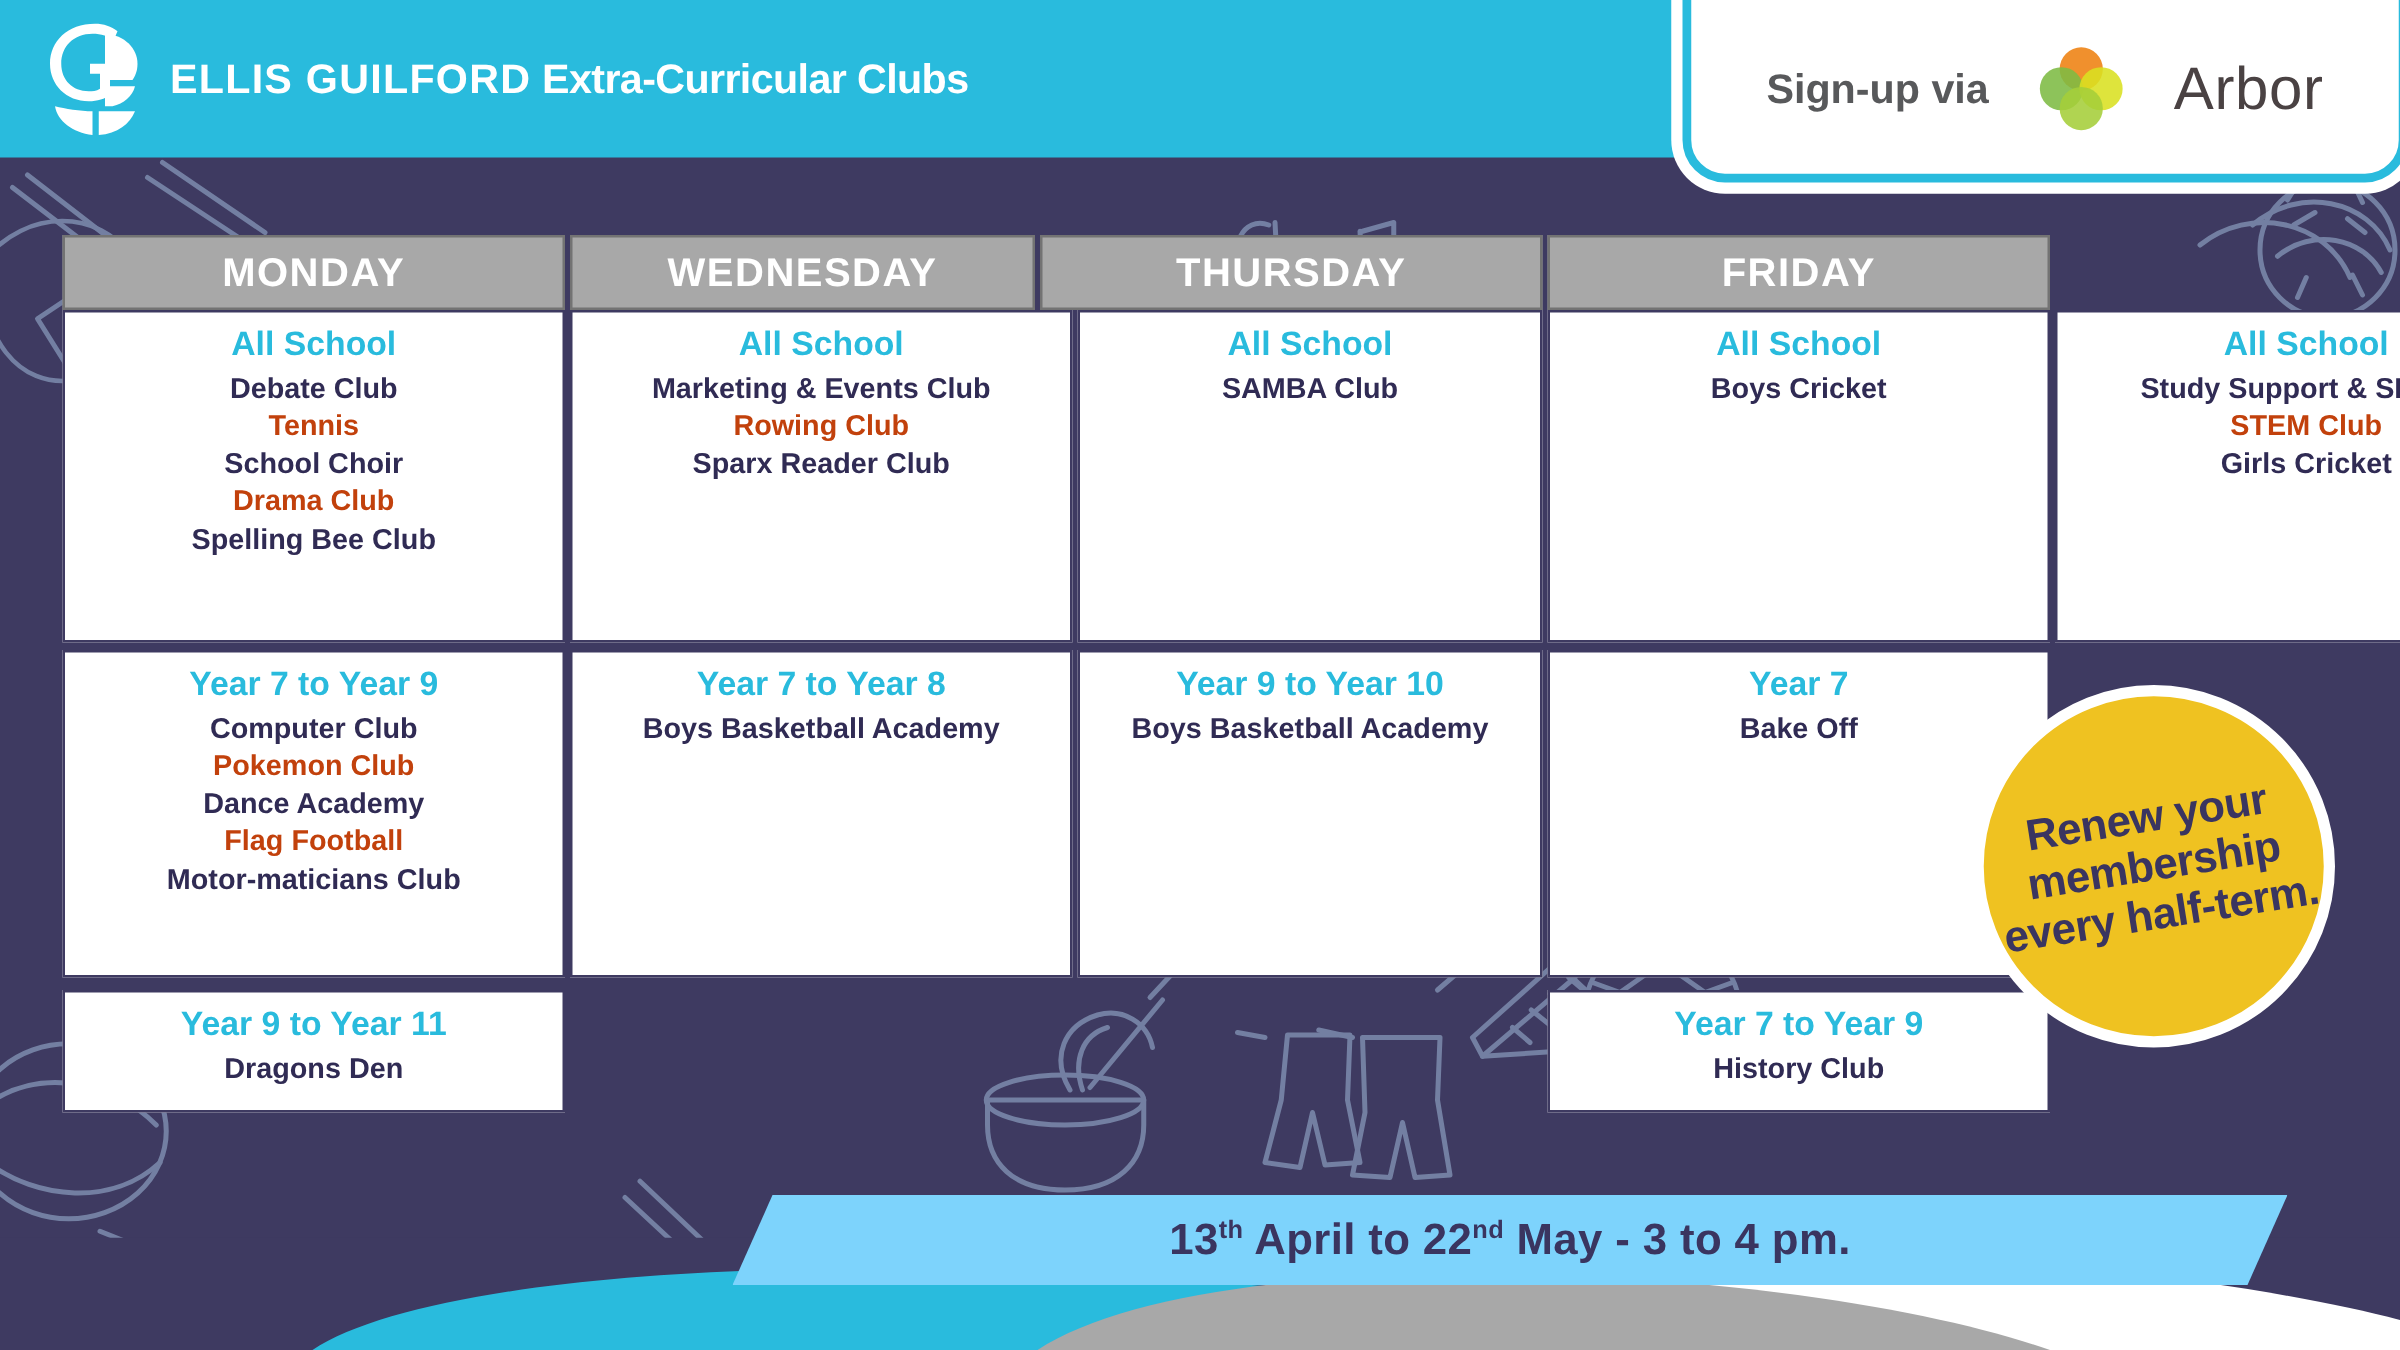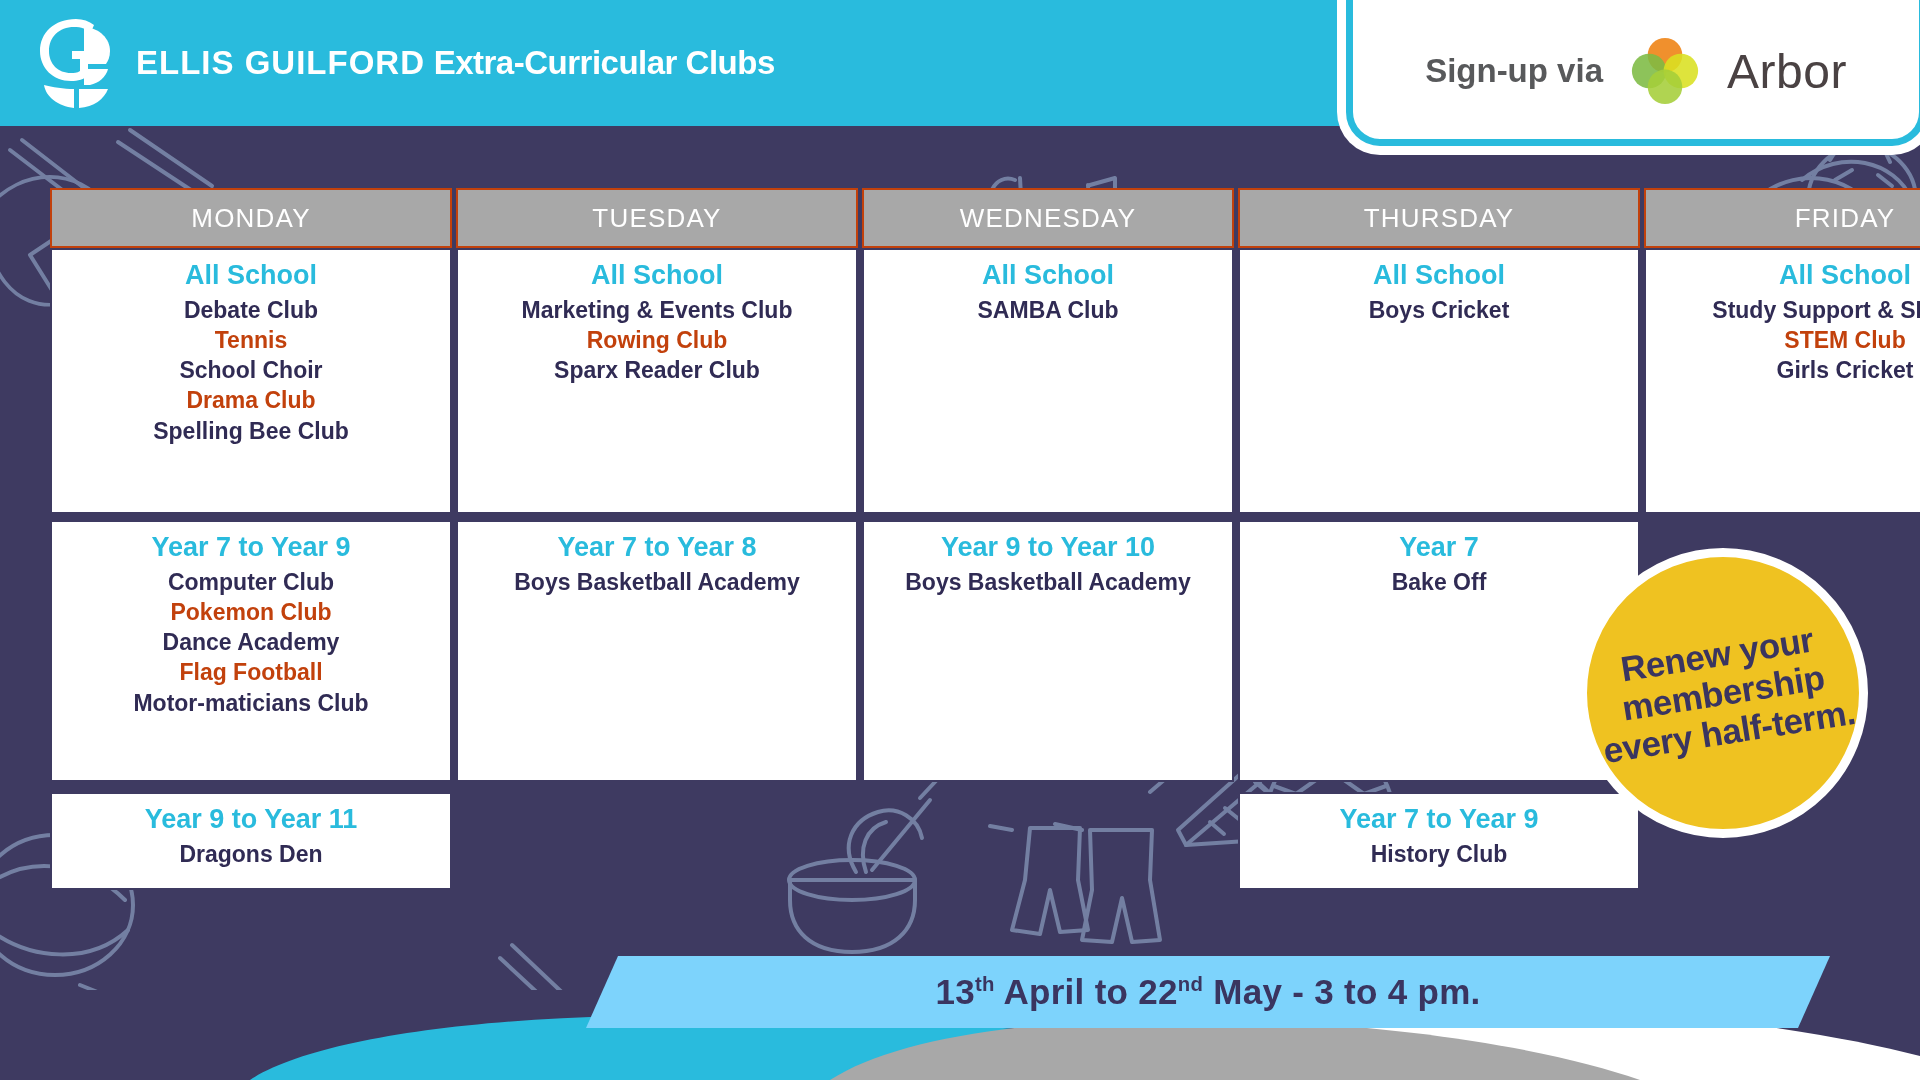--- a/index.html
+++ b/index.html
@@ -38,36 +38,36 @@
   #signup-card {
     position:absolute; right:-6px; top:-14px;
     width:580px; height:160px;
     background:#FFFFFF;
     border:7px solid #29BBDD;
     border-radius:0 0 34px 34px;
     box-shadow:0 0 0 9px #FFFFFF;
     display:flex; align-items:center; justify-content:center;
     z-index:9;
   }
-  #signup-card-inner { display:flex; align-items:center; gap:26px; margin-top:10px; }
+  #signup-card-inner { display:flex; align-items:center; gap:38px; margin-top:10px; }
   #signup-label { font-size:33px; font-weight:bold; color:#58595B; white-space:nowrap; }
   #arbor-logo-mark { width:72px; height:72px; flex:0 0 auto; }
   #arbor-wordmark { font-size:48px; color:#4A4243; letter-spacing:0.5px; }
 
   
   #timetable { position:absolute; left:50px; top:188px; width:1586px; z-index:4; }
   .grid-row { display:flex; gap:4px; }
   .col { width:402px; flex:0 0 402px; }
   .col.wed { width:372px; flex:0 0 372px; }
 
   .day-header {
     height:60px; background:#A8A8A8;
-    color:#FFFFFF; font-size:26px; font-weight:normal; letter-spacing:1.2px;
+    color:#FFFFFF; font-size:32px; font-weight:bold; letter-spacing:1.2px;
     display:flex; align-items:center; justify-content:center;
-    border:2px solid #c2410c;
+    border:2px solid #737373;
   }
   .cell {
     background:#FFFFFF; border:2px solid #3E3A61;
     display:flex; flex-direction:column; align-items:center; justify-content:flex-start;
     text-align:center; padding:10px 8px;
   }
   .cell.empty { background:transparent; border:none; }
   .cell-heading {
     color:#29BBDD; font-size:27px; font-weight:bold;
     margin-bottom:4px; white-space:nowrap;
@@ -197,23 +197,20 @@
     <span id="arbor-wordmark">Arbor</span>
   </div>
 </div>
 
 <div id="timetable">
 
   <div class="grid-row">
     <div class="col">
         <div class="day-header">MONDAY</div>
       </div>
-    <div class="col">
-        <div class="day-header">TUESDAY</div>
-      </div>
     <div class="col wed">
         <div class="day-header">WEDNESDAY</div>
       </div>
     <div class="col">
         <div class="day-header">THURSDAY</div>
       </div>
     <div class="col">
         <div class="day-header">FRIDAY</div>
       </div>
   </div>

